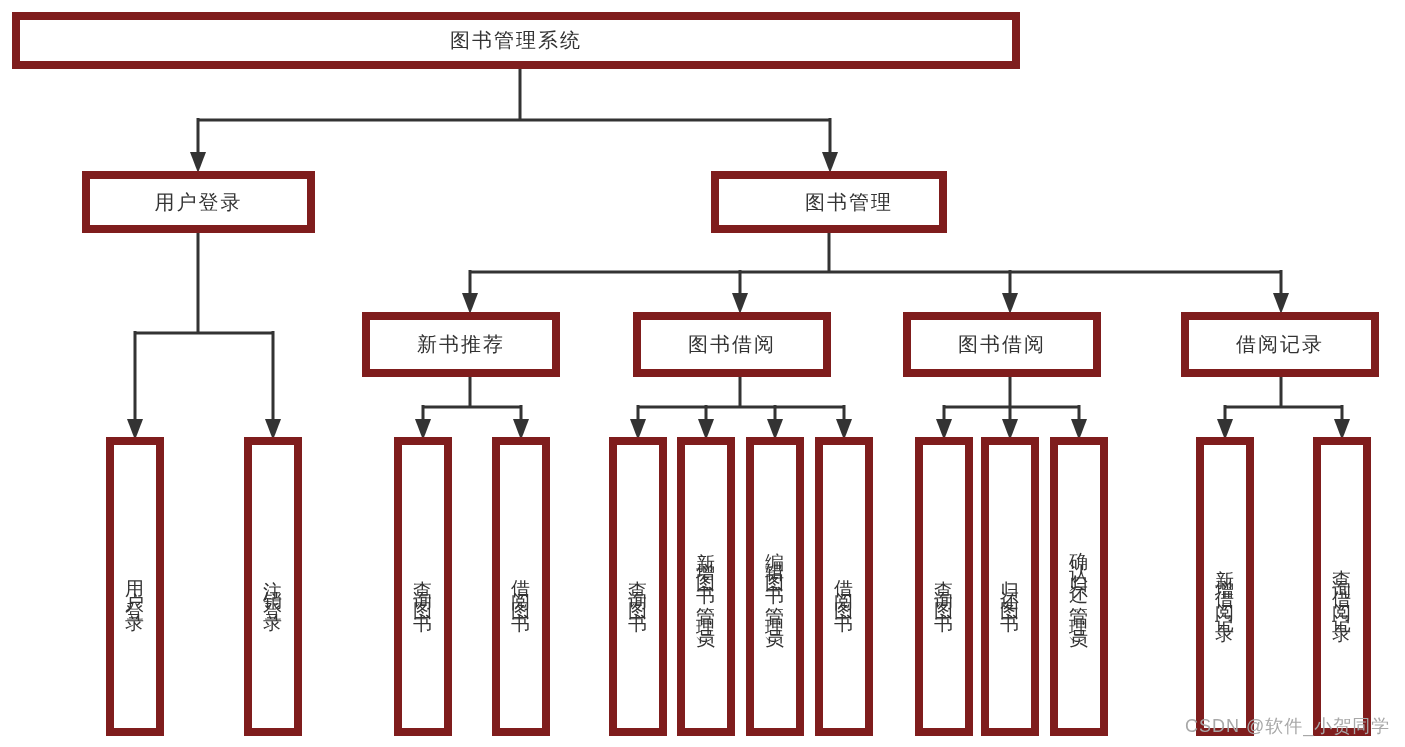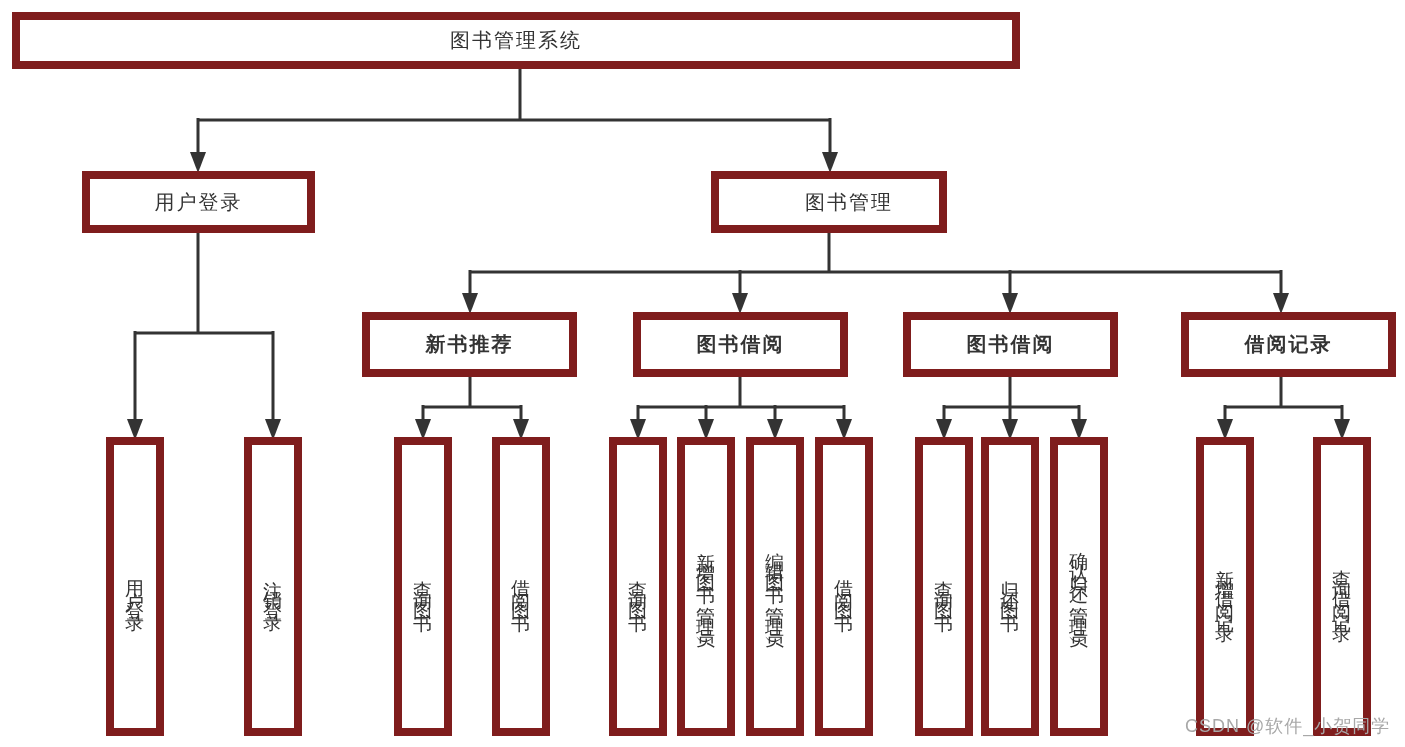--- a/index.html
+++ b/index.html
@@ -8,21 +8,21 @@
     font-family:"Liberation Sans", sans-serif;color:#333;overflow:hidden;
   }
   .edges{position:absolute;left:0;top:0;z-index:1;}
   .box{
     position:absolute;box-sizing:border-box;border:8px solid #7f1d1d;
     background:#ffffff;display:flex;align-items:center;justify-content:center;
     z-index:2;font-size:20px;letter-spacing:2px;color:#333333;
   }
   .leaf{top:437px;height:299px;width:58px;}
   .lvl2{top:171px;height:62px;}
-  .lvl3{top:312px;height:65px;width:215px;font-weight:bold;}
+  .lvl3{top:312px;height:65px;width:198px;}
   .vtext{
     writing-mode:vertical-rl;text-orientation:mixed;
     font-size:19px;letter-spacing:11px;line-height:1;white-space:nowrap;
   }
   .watermark{
     position:absolute;left:1185px;top:714px;z-index:5;
     font-size:18px;letter-spacing:1px;color:#a8a8a8;white-space:nowrap;text-align:center;
   }
 </style>
 </head>

